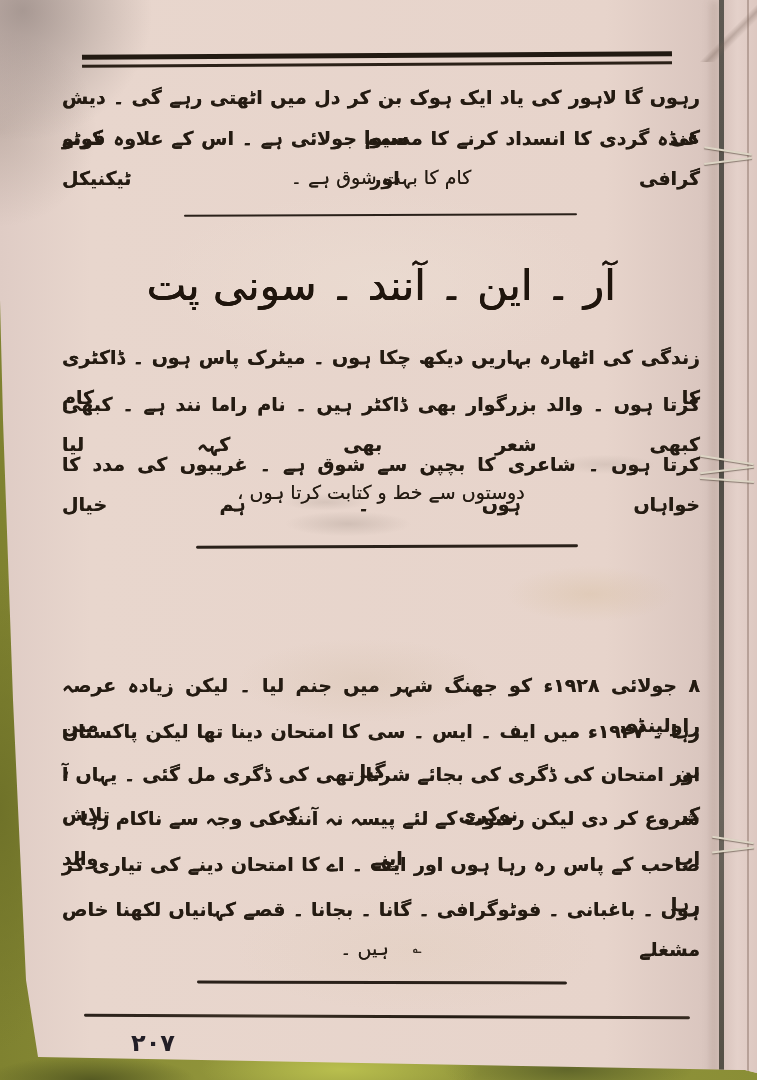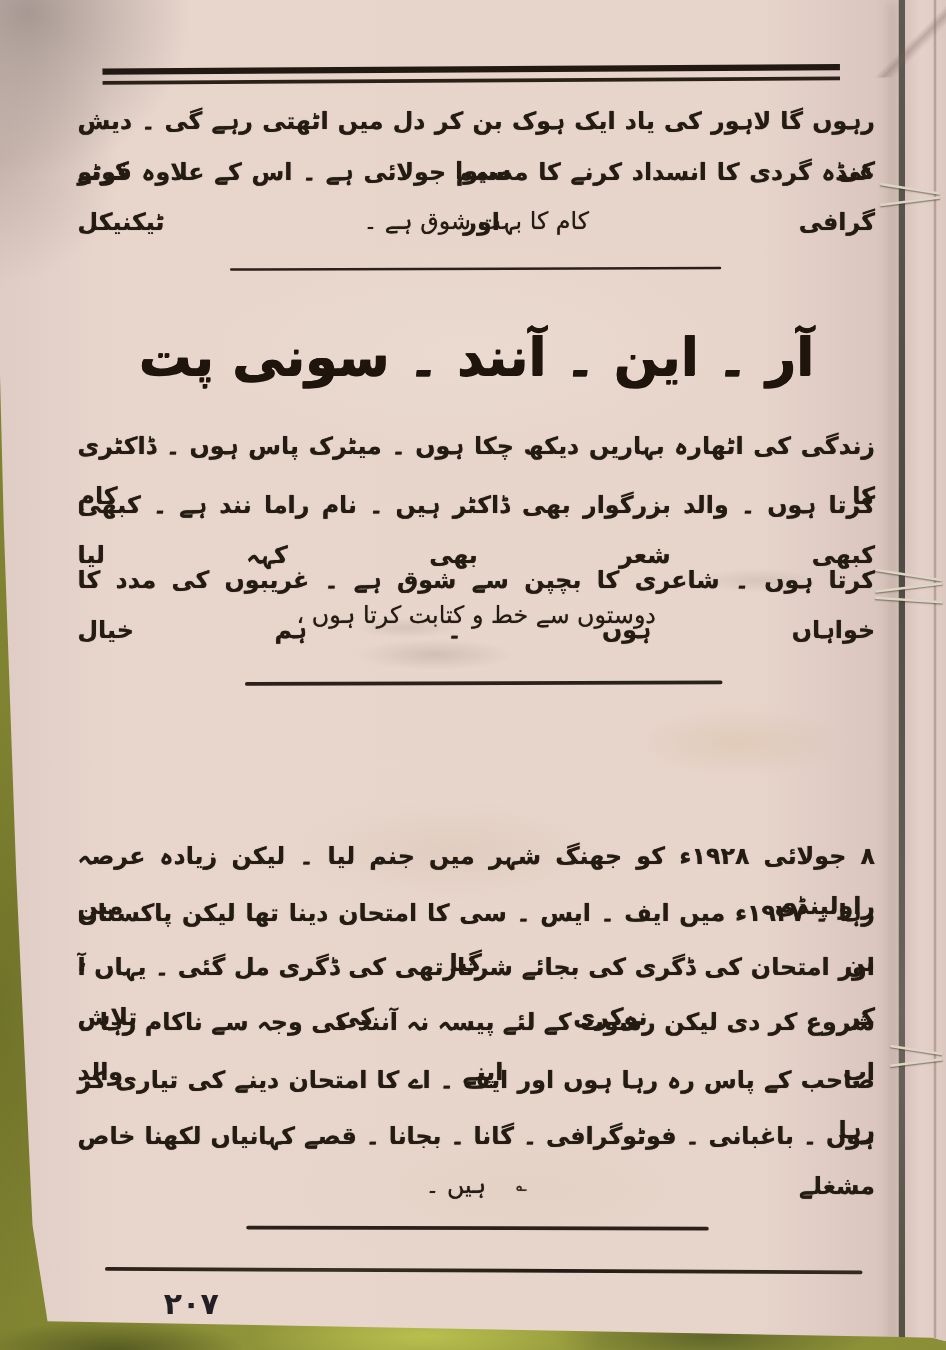--- a/index.html
+++ b/index.html
@@ -30,21 +30,21 @@
     box-shadow:-5px 0 10px rgba(60,60,30,.5), 0 7px 10px rgba(50,55,25,.65);
   }
   .tline{
     position:absolute;left:62px;width:638px;height:40px;line-height:40px;
     font-size:19px;color:#241b12;direction:rtl;text-align:center;
     text-shadow:0 0 .6px rgba(36,27,18,.8);
   }
   .tline.full{text-align:justify;text-align-last:justify;font-weight:bold;}
   .heading{
     position:absolute;left:62px;width:638px;height:96px;line-height:96px;
-    font-size:42px;font-weight:bold;color:#1f150d;direction:rtl;text-align:center;
+    font-size:42px;font-weight:normal;color:#1f150d;direction:rtl;text-align:center;
     text-shadow:.6px 0 0 #1f150d, 0 .4px 0 #1f150d;
   }
   .rule{position:absolute;background:#2a211a;border-radius:2px;}
   .rule-double{
     position:absolute;left:82px;top:53px;width:590px;height:5px;
     border-top:5px solid #221a12;border-bottom:3px solid #2b2118;
     transform:rotate(-.35deg);
   }
   .rule-a{left:184px;top:214px;width:393px;height:2px;transform:rotate(-.2deg);}
   .rule-b{left:196px;top:545px;width:382px;height:3px;transform:rotate(-.2deg);}

